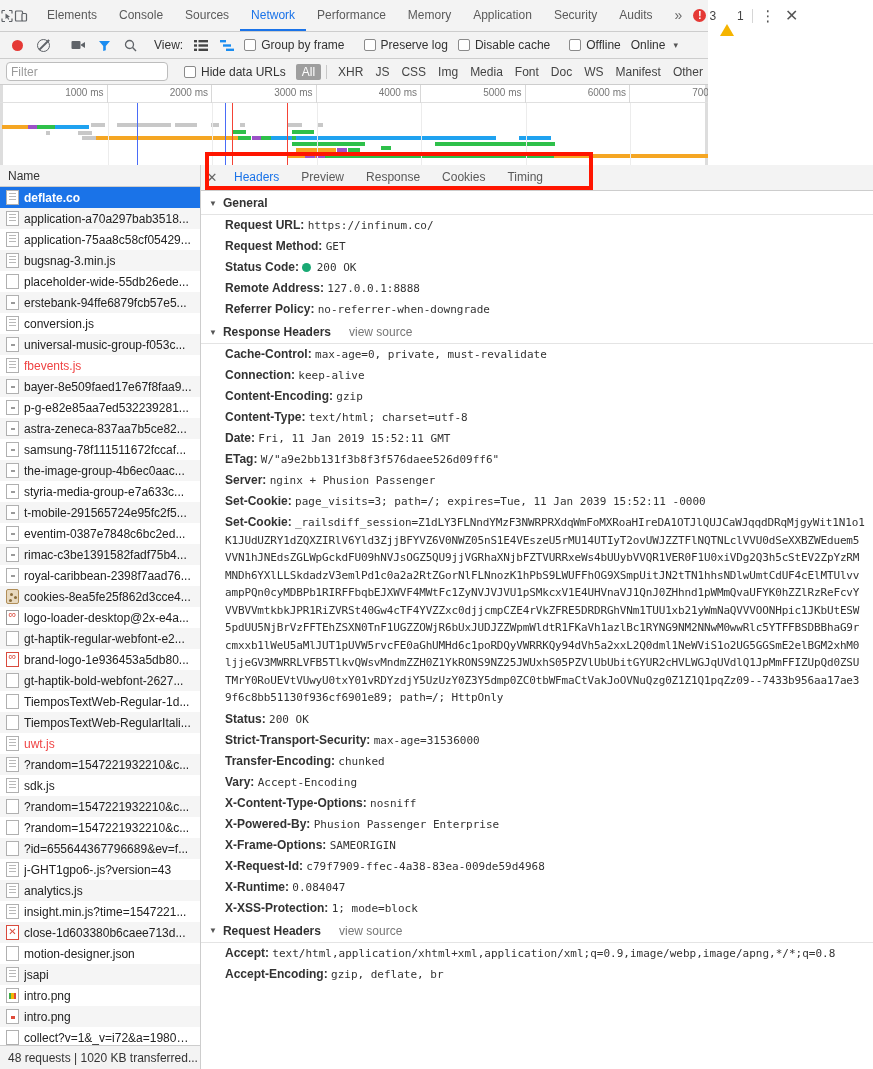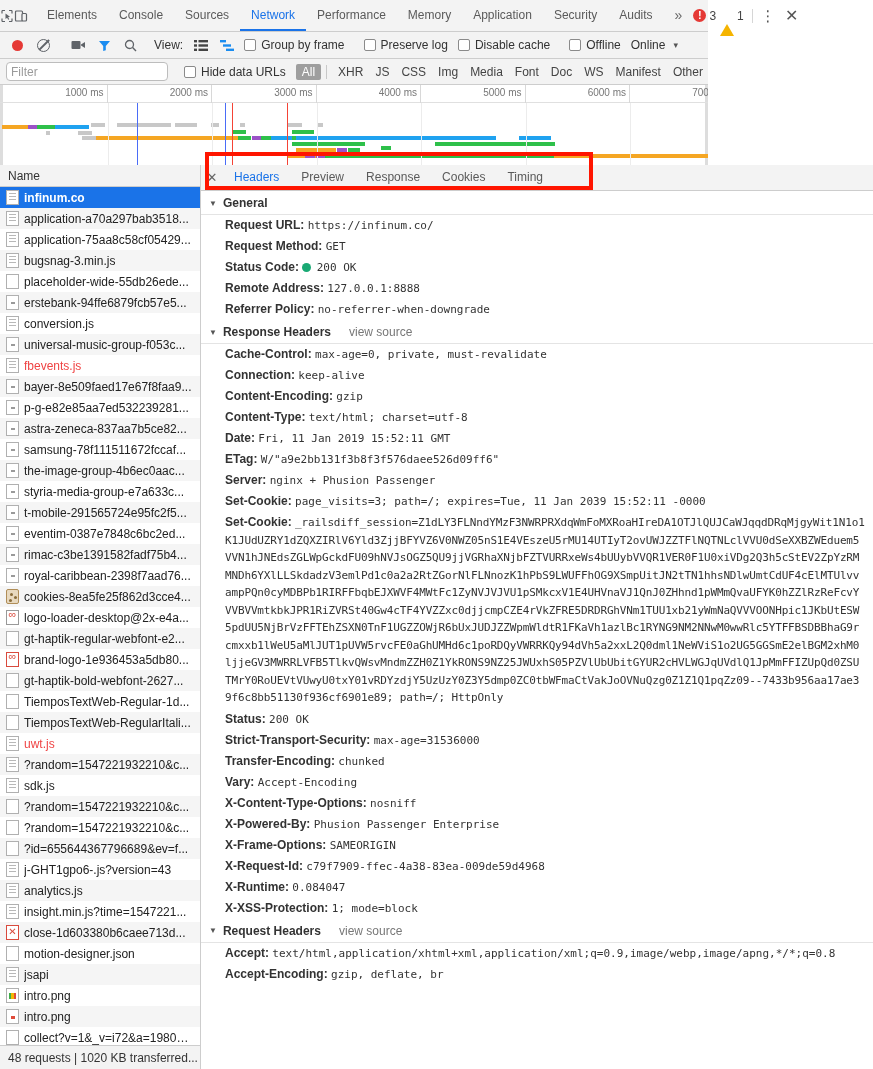--- a/index.html
+++ b/index.html
@@ -412,21 +412,21 @@
 
   <div class="body-split">
 
     <div class="req-list">
       <div class="rl-head">
         <span>Name</span>
       </div>
       <div class="rl-rows" id="req-rows">
           <div class="rrow selected">
             <span class="ficon doc"></span>
-            <span class="rname">infinum.co</span>
+            <span class="rname">deflate.co</span>
           </div>
           <div class="rrow">
             <span class="ficon doc"></span>
             <span class="rname">application-a70a297bab3518...</span>
           </div>
           <div class="rrow">
             <span class="ficon doc"></span>
             <span class="rname">application-75aa8c58cf05429...</span>
           </div>
           <div class="rrow">

